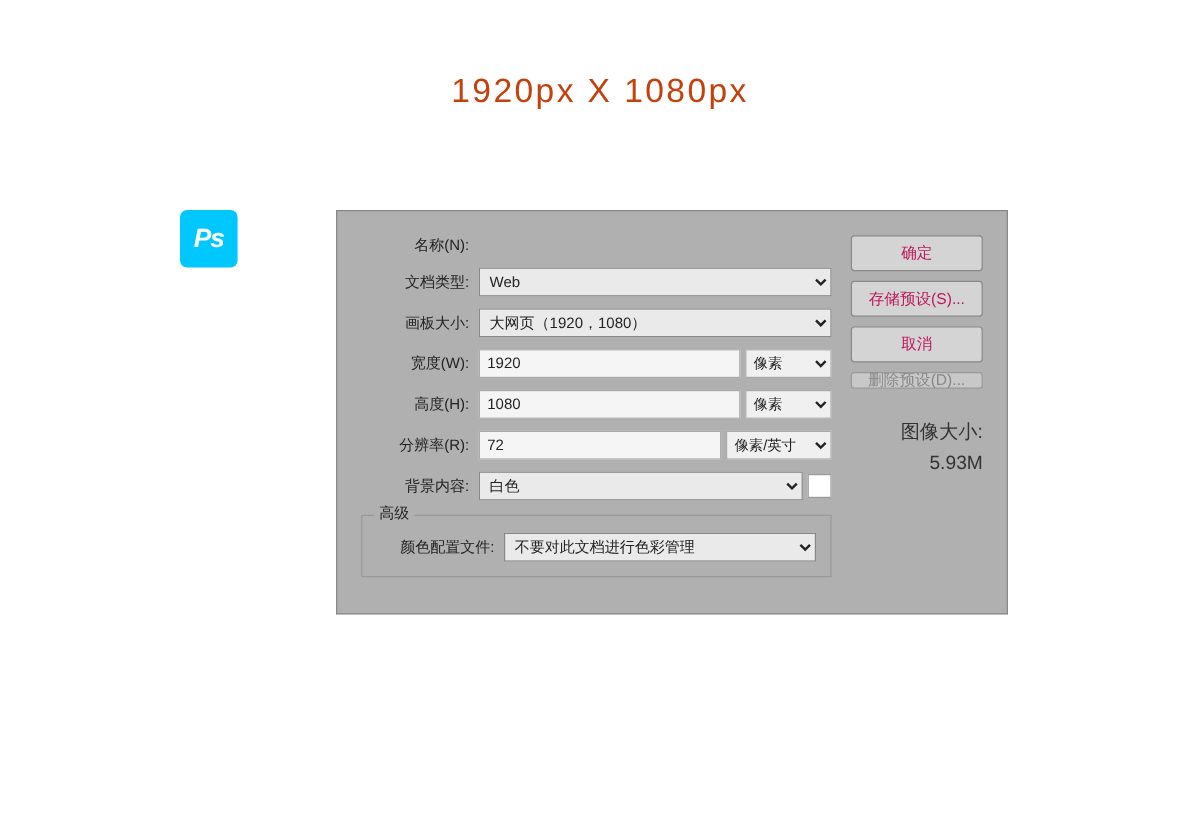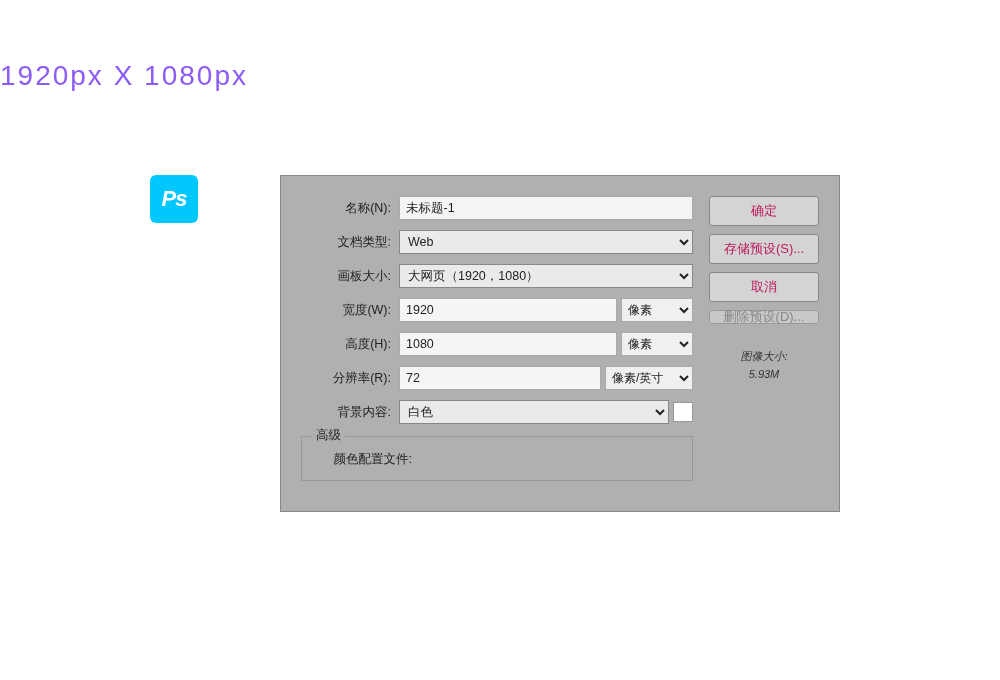--- a/index.html
+++ b/index.html
@@ -10,24 +10,25 @@
       background: #ffffff;
       font-family: "Microsoft YaHei", "PingFang SC", Arial, sans-serif;
       font-size: 13px;
       color: #333;
       overflow: hidden;
       position: relative;
     }
 
     
     .top-title {
+      text-align: center;
       padding-top: 60px;
       font-size: 28px;
       font-weight: 400;
-      color: #8b5cf6;
+      color: #c2410c;
       letter-spacing: 2px;
     }
 
     
     .ps-icon-container {
       position: absolute;
       left: 150px;
       top: 175px;
     }
 
@@ -163,25 +164,24 @@
       color: #888;
       text-align: center;
       display: flex;
       align-items: center;
       justify-content: center;
     }
 
     
     .image-size-info {
       margin-top: 16px;
-      text-align: center;
-      font-size: 11px;
+      text-align: right;
+      font-size: 16px;
       color: #333;
       line-height: 1.6;
-      font-style: italic;
     }
 
     
     .group-box {
       border: 1px solid #999;
       margin-top: 12px;
       padding: 10px 12px 12px 20px;
       position: relative;
     }
 
@@ -251,21 +251,20 @@
 
 <div class="watermark">tAD（1920，1080）</div>
 
 <div class="dialog">
   <div class="dialog-content">
 
     <div class="dialog-left">
 
       <div class="form-row">
         <label class="form-label">名称(N):</label>
-        <input class="form-input" type="text" value="未标题-1" style="">
       </div>
 
       <div class="form-row">
         <label class="form-label">文档类型:</label>
         <select class="form-select-wide">
           <option>Web</option>
         </select>
       </div>
 
       <div class="form-row">
@@ -322,20 +321,23 @@
             <option>透明</option>
           </select>
           <div class="color-swatch"></div>
         </div>
       </div>
 
       <div class="group-box">
         <span class="group-box-legend">高级</span>
         <div class="advanced-row">
           <label class="advanced-label">颜色配置文件:</label>
+          <select class="form-select-wide" style="flex:1;">
+            <option>不要对此文档进行色彩管理</option>
+          </select>
         </div>
       </div>
 
     </div>
 
     <div class="dialog-right">
       <button class="btn-primary">确定</button>
       <button class="btn-primary">存储预设(S)...</button>
       <button class="btn-primary">取消</button>
       <div class="btn-disabled">删除预设(D)...</div>

